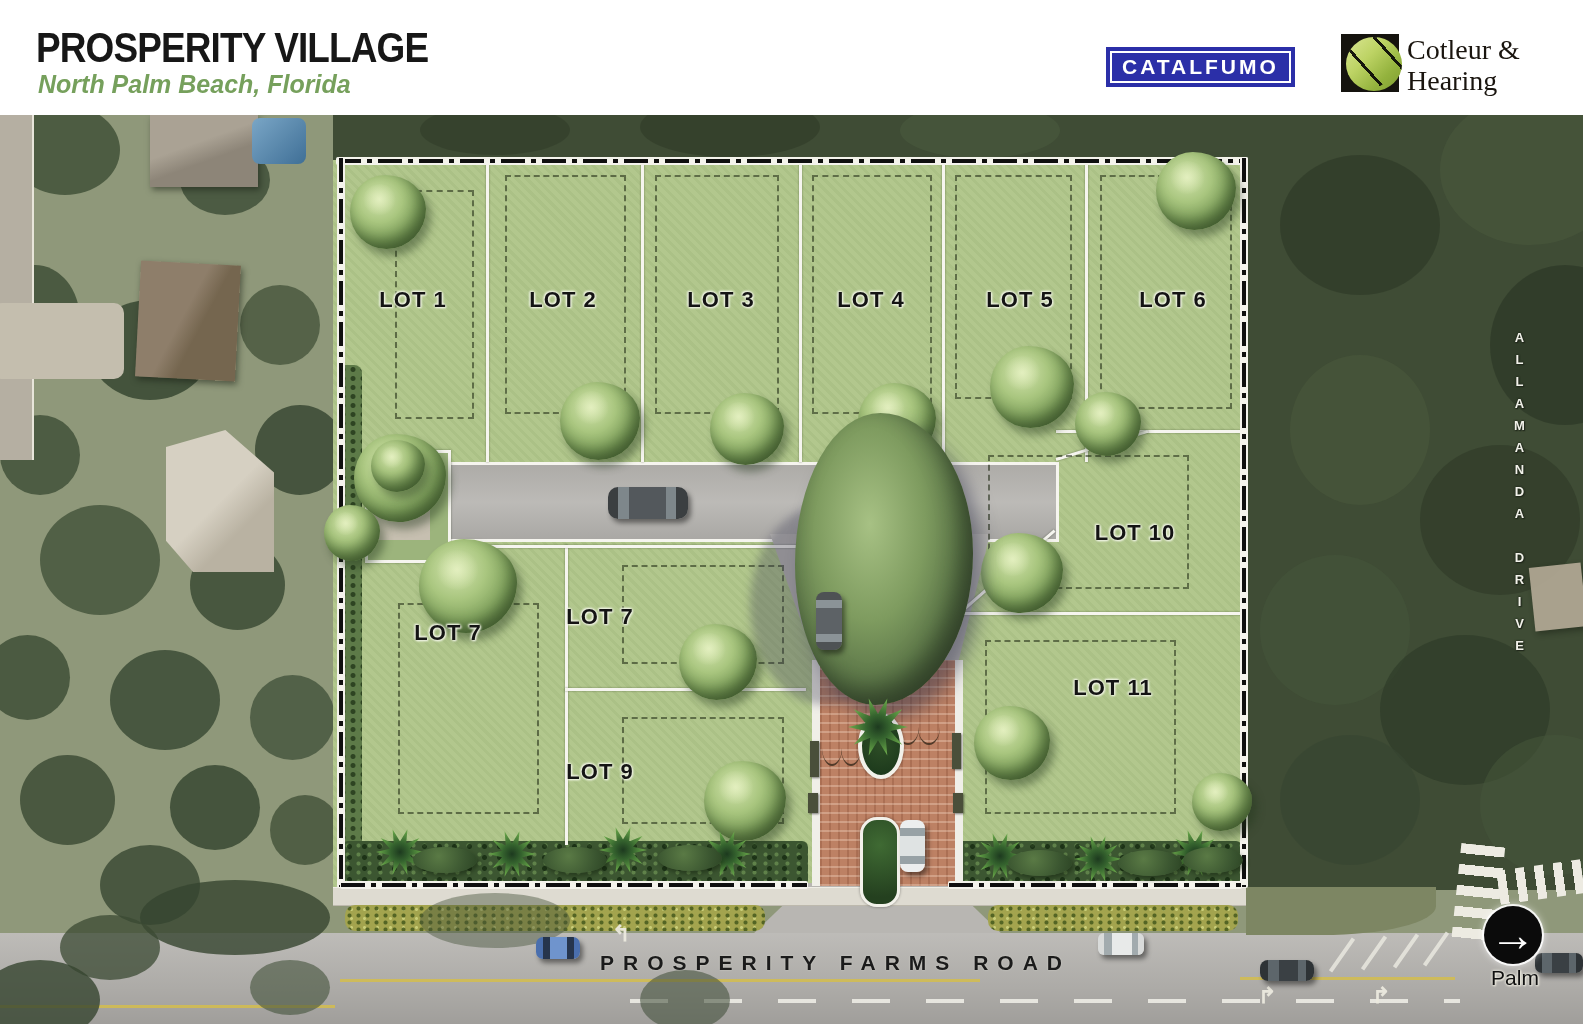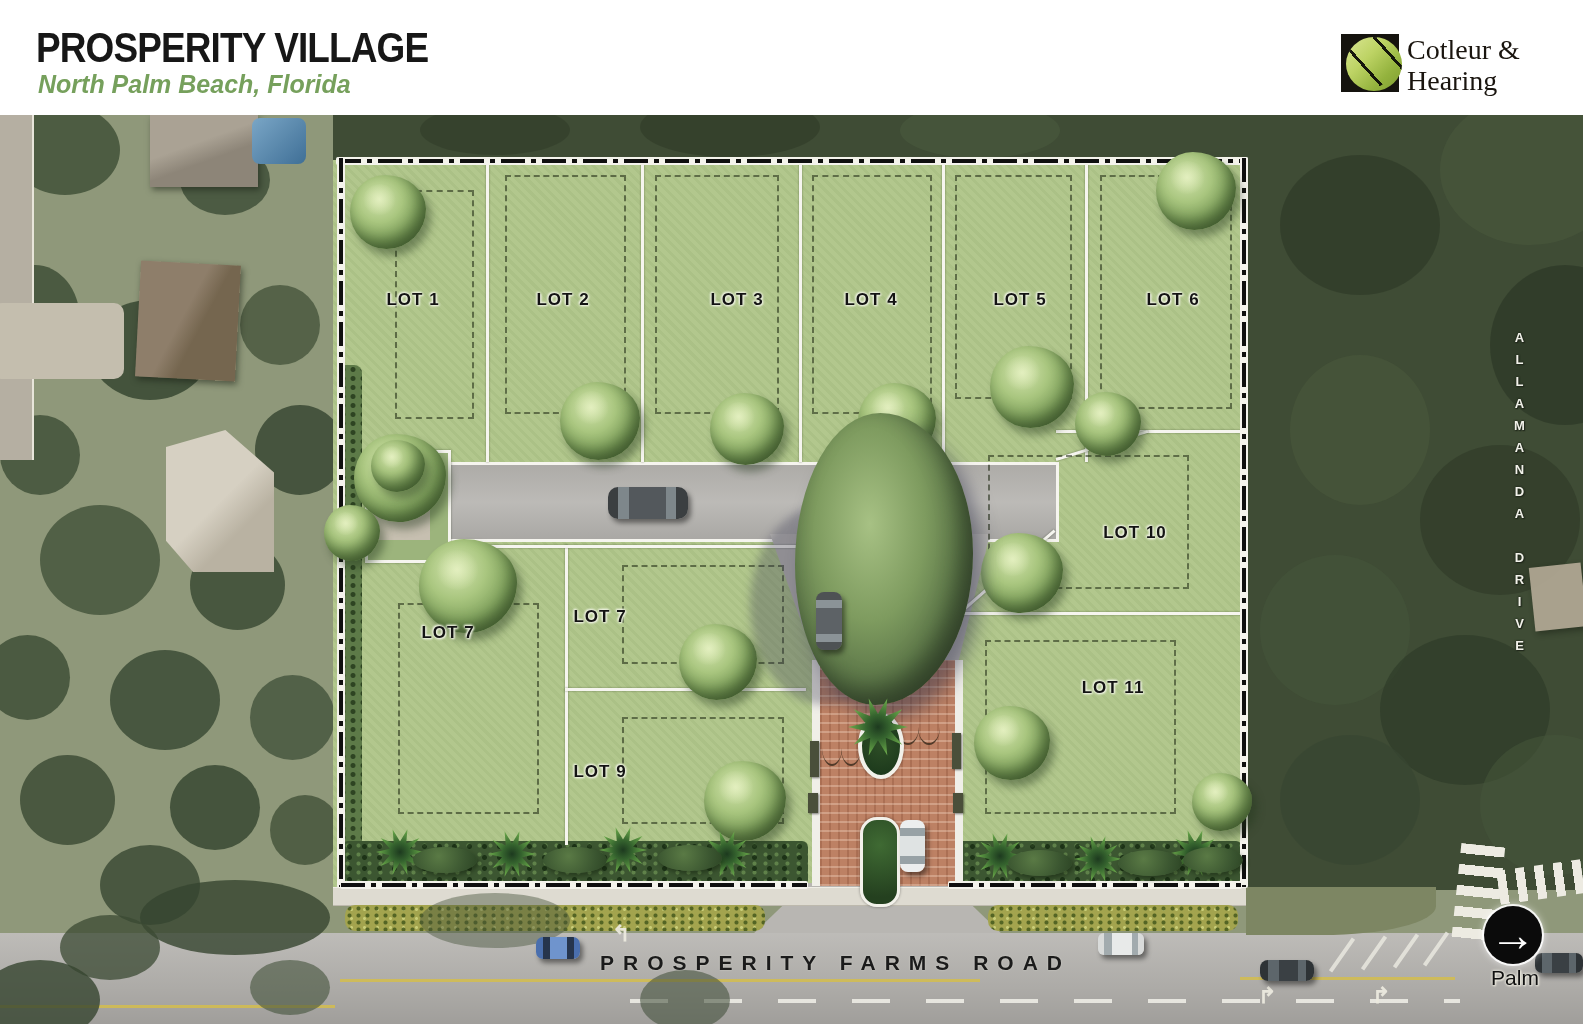--- a/index.html
+++ b/index.html
@@ -78,21 +78,21 @@
     clip-path:polygon(100% 50%,70.9% 56.8%,90.5% 79.4%,62.9% 67.8%,65.5% 97.6%,50% 72%,34.5% 97.6%,37.1% 67.8%,9.5% 79.4%,29.1% 56.8%,0% 50%,29.1% 43.2%,9.5% 20.6%,37.1% 32.2%,34.5% 2.4%,50% 28%,65.5% 2.4%,62.9% 32.2%,90.5% 20.6%,70.9% 43.2%);
     background:radial-gradient(circle,#1d3a1f 0%,#35632e 28%,#5d9843 58%,#8ac561 82%,#a6d878 100%);
     filter:drop-shadow(4px 5px 3px rgba(25,38,18,.55));}
   .shrub{position:absolute;border-radius:50%;background:radial-gradient(circle at 40% 35%,#5a7a45,#3a5530 65%,#2c4424 100%);
     box-shadow:2px 3px 5px rgba(15,30,10,.5);}
 
   
   .car{position:absolute;border-radius:6px;box-shadow:3px 4px 5px rgba(0,0,0,.45);}
 
   
-  .lot-label{position:absolute;transform:translate(-50%,-50%);font-size:17px;font-weight:bold;color:#141414;
+  .lot-label{position:absolute;transform:translate(-50%,-50%);font-size:22px;font-weight:bold;color:#141414;
     letter-spacing:1px;white-space:nowrap;
     text-shadow:0 0 3px #eef2e2,0 0 3px #eef2e2,1px 1px 2px #eef2e2,-1px -1px 2px #eef2e2;}
   .road-label{position:absolute;font-size:21px;font-weight:bold;color:#1b1b1b;letter-spacing:9px;white-space:nowrap;
     text-shadow:0 0 2px rgba(235,235,225,.6);}
   .vert-label{position:absolute;writing-mode:vertical-lr;text-orientation:upright;font-size:13px;font-weight:bold;
     color:#f2f2ea;letter-spacing:7px;white-space:nowrap;
     text-shadow:0 0 2px #21281c,0 0 2px #21281c,1px 1px 1px #21281c;}
   .siteplan{position:absolute;left:30px;top:830px;color:#121212;font-weight:bold;
     text-shadow:0 0 3px #f2f0e6,0 0 4px #f2f0e6,1px 1px 2px #f2f0e6,-1px -1px 2px #f2f0e6;}
   .siteplan .big{font-size:33px;letter-spacing:0px;transform:scaleX(.85);transform-origin:left;white-space:nowrap;}
@@ -120,20 +120,23 @@
   .post{position:absolute;background:#4a4f3a;box-shadow:1px 1px 2px rgba(0,0,0,.5);}
 </style>
 </head>
 <body>
 
 <div class="stage">
 
   <div class="header">
     <div class="title">PROSPERITY VILLAGE</div>
     <div class="subtitle">North Palm Beach, Florida</div>
+    <div class="catalfumo">
+      <div class="catalfumo-inner">CATALFUMO</div>
+    </div>
     <div class="cotleur">
       <div class="cot-icon">
           <div class="cot-ball"></div>
         </div>
       <div class="cot-text">
         <div>Cotleur &amp;</div>
         <div>Hearing</div>
       </div>
     </div>
   </div>
@@ -309,21 +312,21 @@
     <div class="car" style="left:608px;top:372px;width:80px;height:32px;border-radius:10px;background:linear-gradient(90deg,#3b3f41 0 12%,#7e878b 12% 26%,#53585c 26% 72%,#7e878b 72% 85%,#3b3f41 85% 100%);"></div>
     <div class="car" style="left:816px;top:477px;width:26px;height:58px;border-radius:8px;background:linear-gradient(180deg,#4e5254 0 14%,#8b9397 14% 28%,#5d6266 28% 72%,#8b9397 72% 86%,#4e5254 86% 100%);"></div>
     <div class="car" style="left:900px;top:705px;width:25px;height:52px;border-radius:8px;background:linear-gradient(180deg,#eceeee 0 16%,#98a2a6 16% 30%,#dfe3e3 30% 70%,#98a2a6 70% 84%,#eceeee 84% 100%);"></div>
     <div class="car" style="left:536px;top:822px;width:44px;height:22px;border-radius:7px;background:linear-gradient(90deg,#4a6fae 0 15%,#26354d 15% 32%,#6f94cd 32% 70%,#26354d 70% 86%,#4a6fae 86% 100%);"></div>
     <div class="car" style="left:1098px;top:818px;width:46px;height:22px;border-radius:6px;background:linear-gradient(90deg,#d9dbda 0 14%,#a2abae 14% 30%,#e8eae9 30% 74%,#a2abae 74% 88%,#d9dbda 88% 100%);"></div>
     <div class="car" style="left:1260px;top:845px;width:54px;height:21px;border-radius:8px;background:linear-gradient(90deg,#2e3336 0 15%,#5d666b 15% 35%,#3a4periolo044 35% 70%,#5d666b 70% 85%,#2e3336 85% 100%);background:linear-gradient(90deg,#2e3336 0 15%,#5d666b 15% 35%,#3a4044 35% 70%,#5d666b 70% 85%,#2e3336 85% 100%);"></div>
     <div class="car" style="left:1535px;top:838px;width:48px;height:20px;border-radius:7px;background:linear-gradient(90deg,#2e3336 0 15%,#5d666b 15% 35%,#3a4044 35% 70%,#5d666b 70% 85%,#2e3336 85% 100%);"></div>
 
     <div class="lot-label" style="left:413px;top:185px;">LOT 1</div>
     <div class="lot-label" style="left:563px;top:185px;">LOT 2</div>
-    <div class="lot-label" style="left:721px;top:185px;margin-left:16px;">LOT 3</div>
+    <div class="lot-label" style="left:721px;top:185px;">LOT 3</div>
     <div class="lot-label" style="left:871px;top:185px;">LOT 4</div>
     <div class="lot-label" style="left:1020px;top:185px;">LOT 5</div>
     <div class="lot-label" style="left:1173px;top:185px;">LOT 6</div>
     <div class="lot-label" style="left:448px;top:518px;">LOT 7</div>
     <div class="lot-label" style="left:600px;top:502px;">LOT 7</div>
     <div class="lot-label" style="left:600px;top:657px;">LOT 9</div>
     <div class="lot-label" style="left:1135px;top:418px;">LOT 10</div>
     <div class="lot-label" style="left:1113px;top:573px;">LOT 11</div>
 
     <div class="road-label" style="left:600px;top:836px;">PROSPERITY FARMS ROAD</div>

